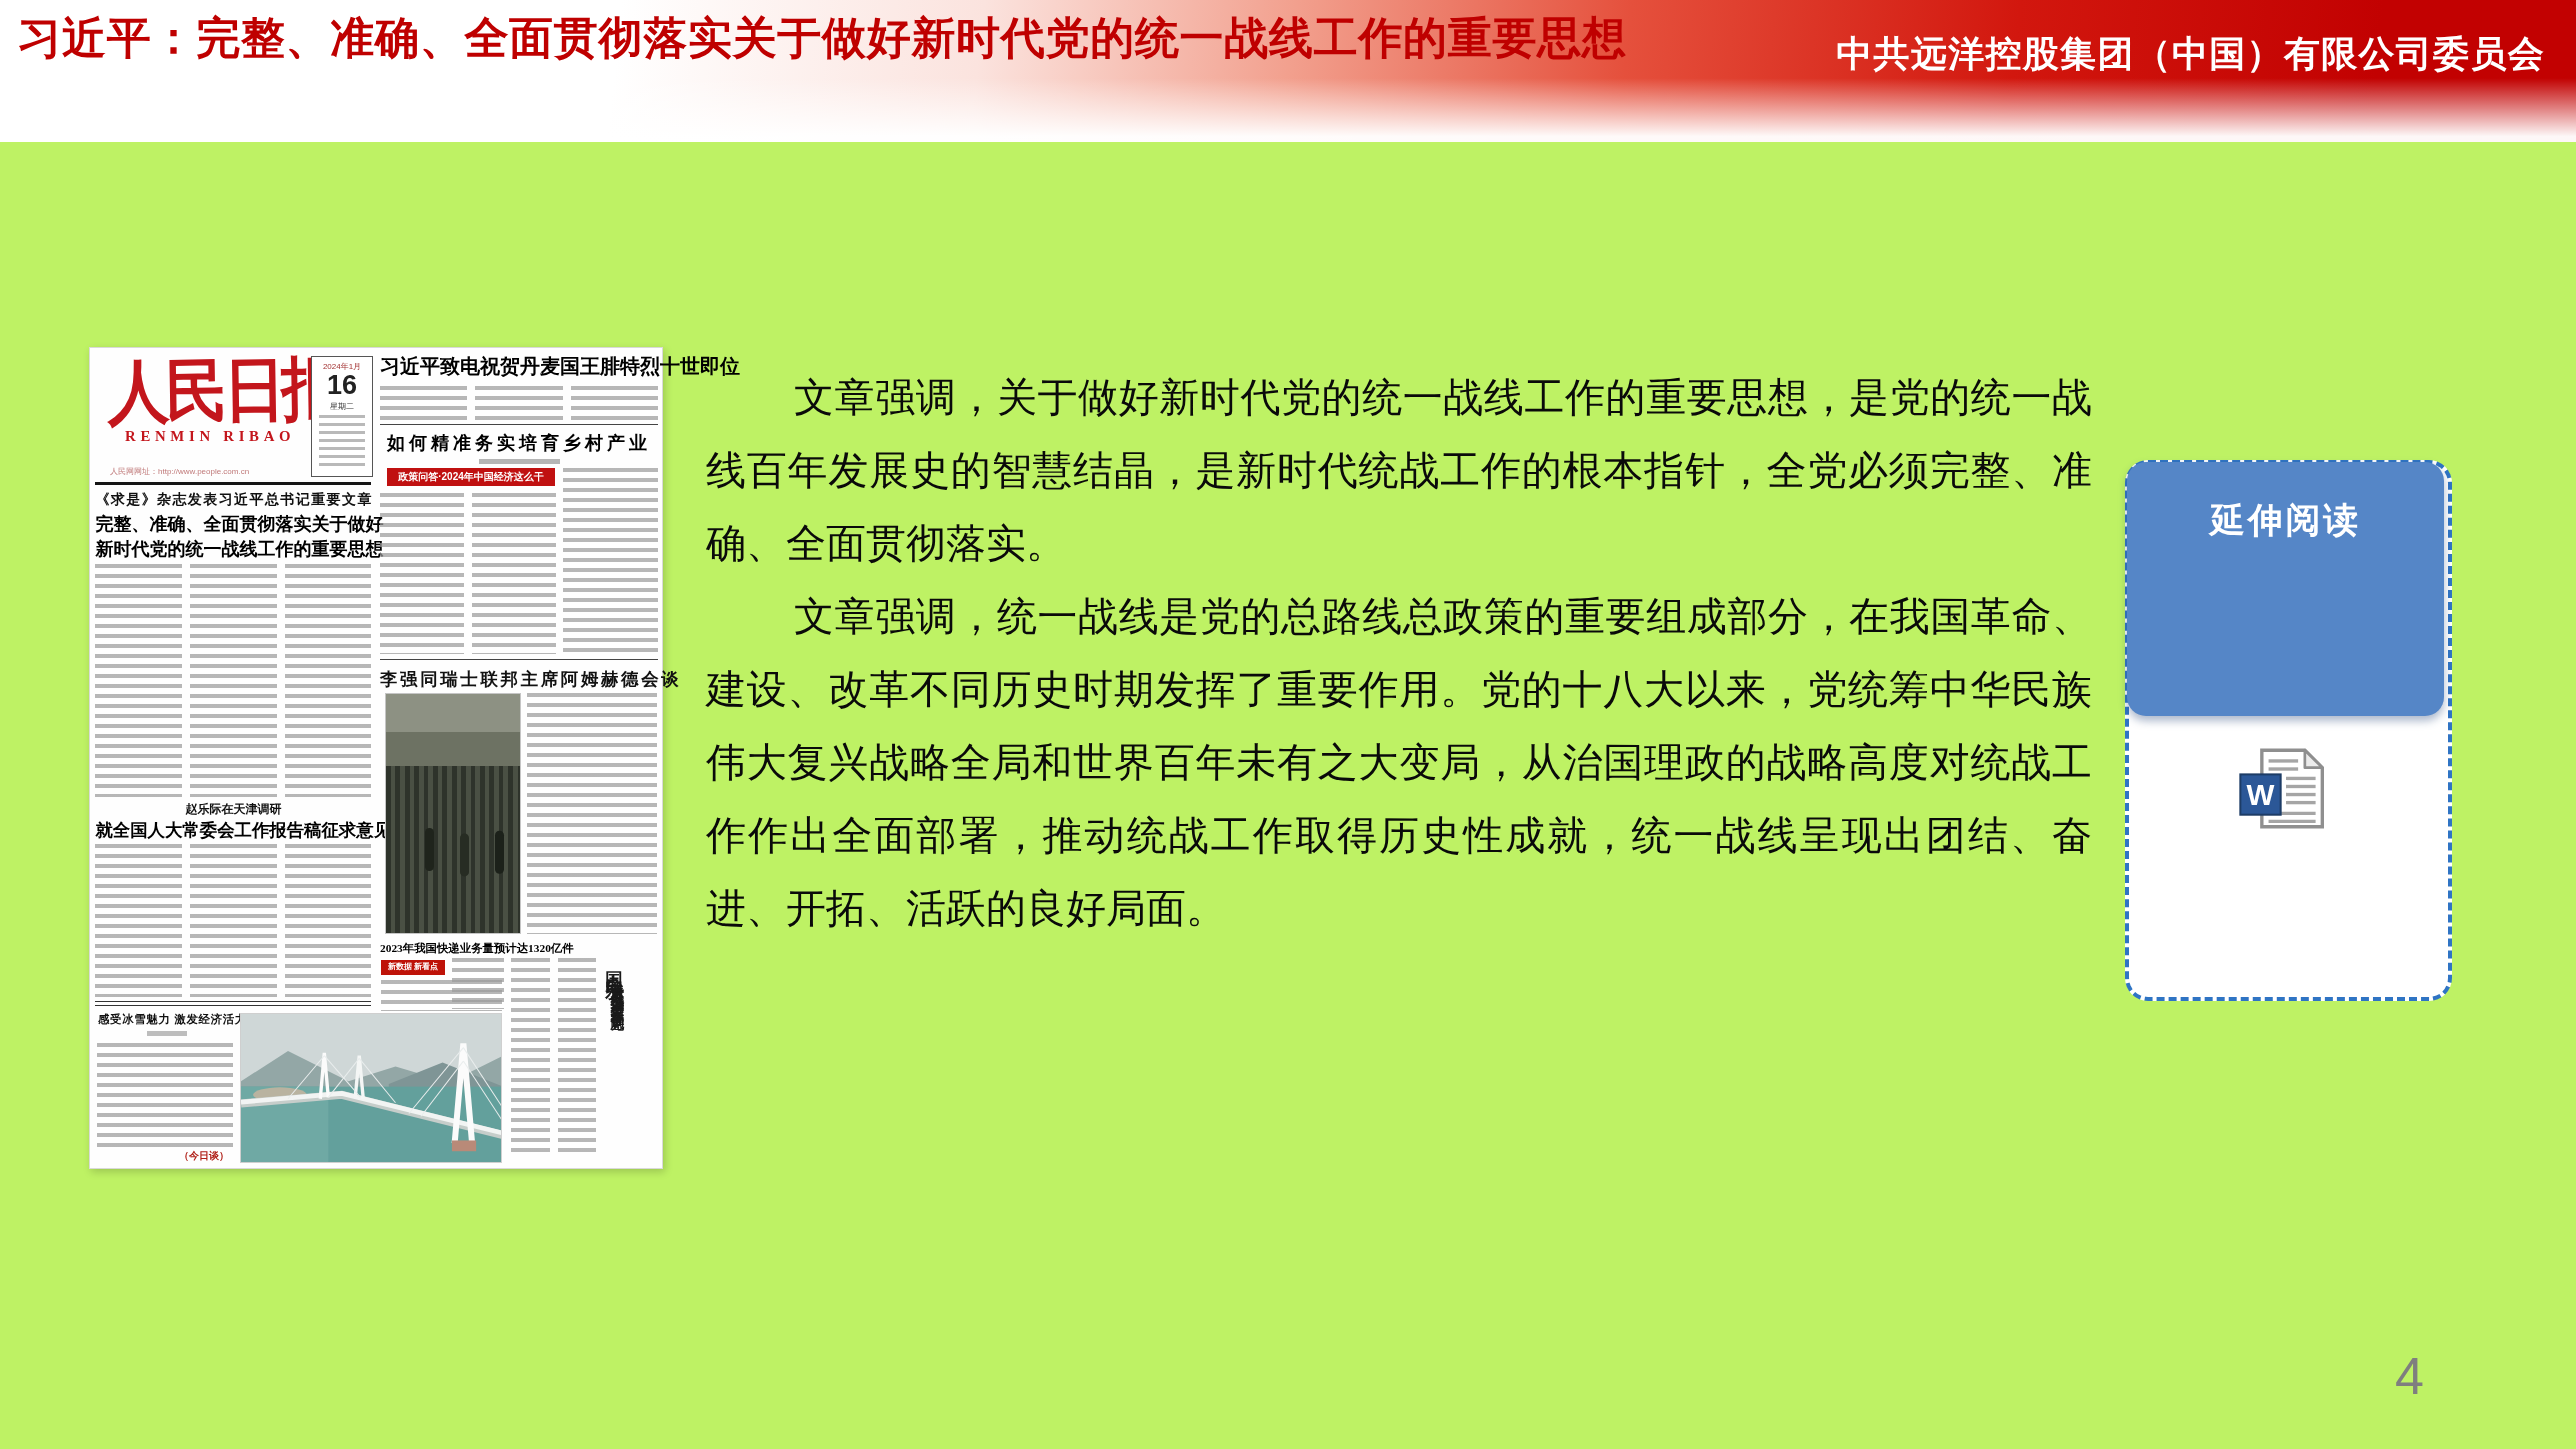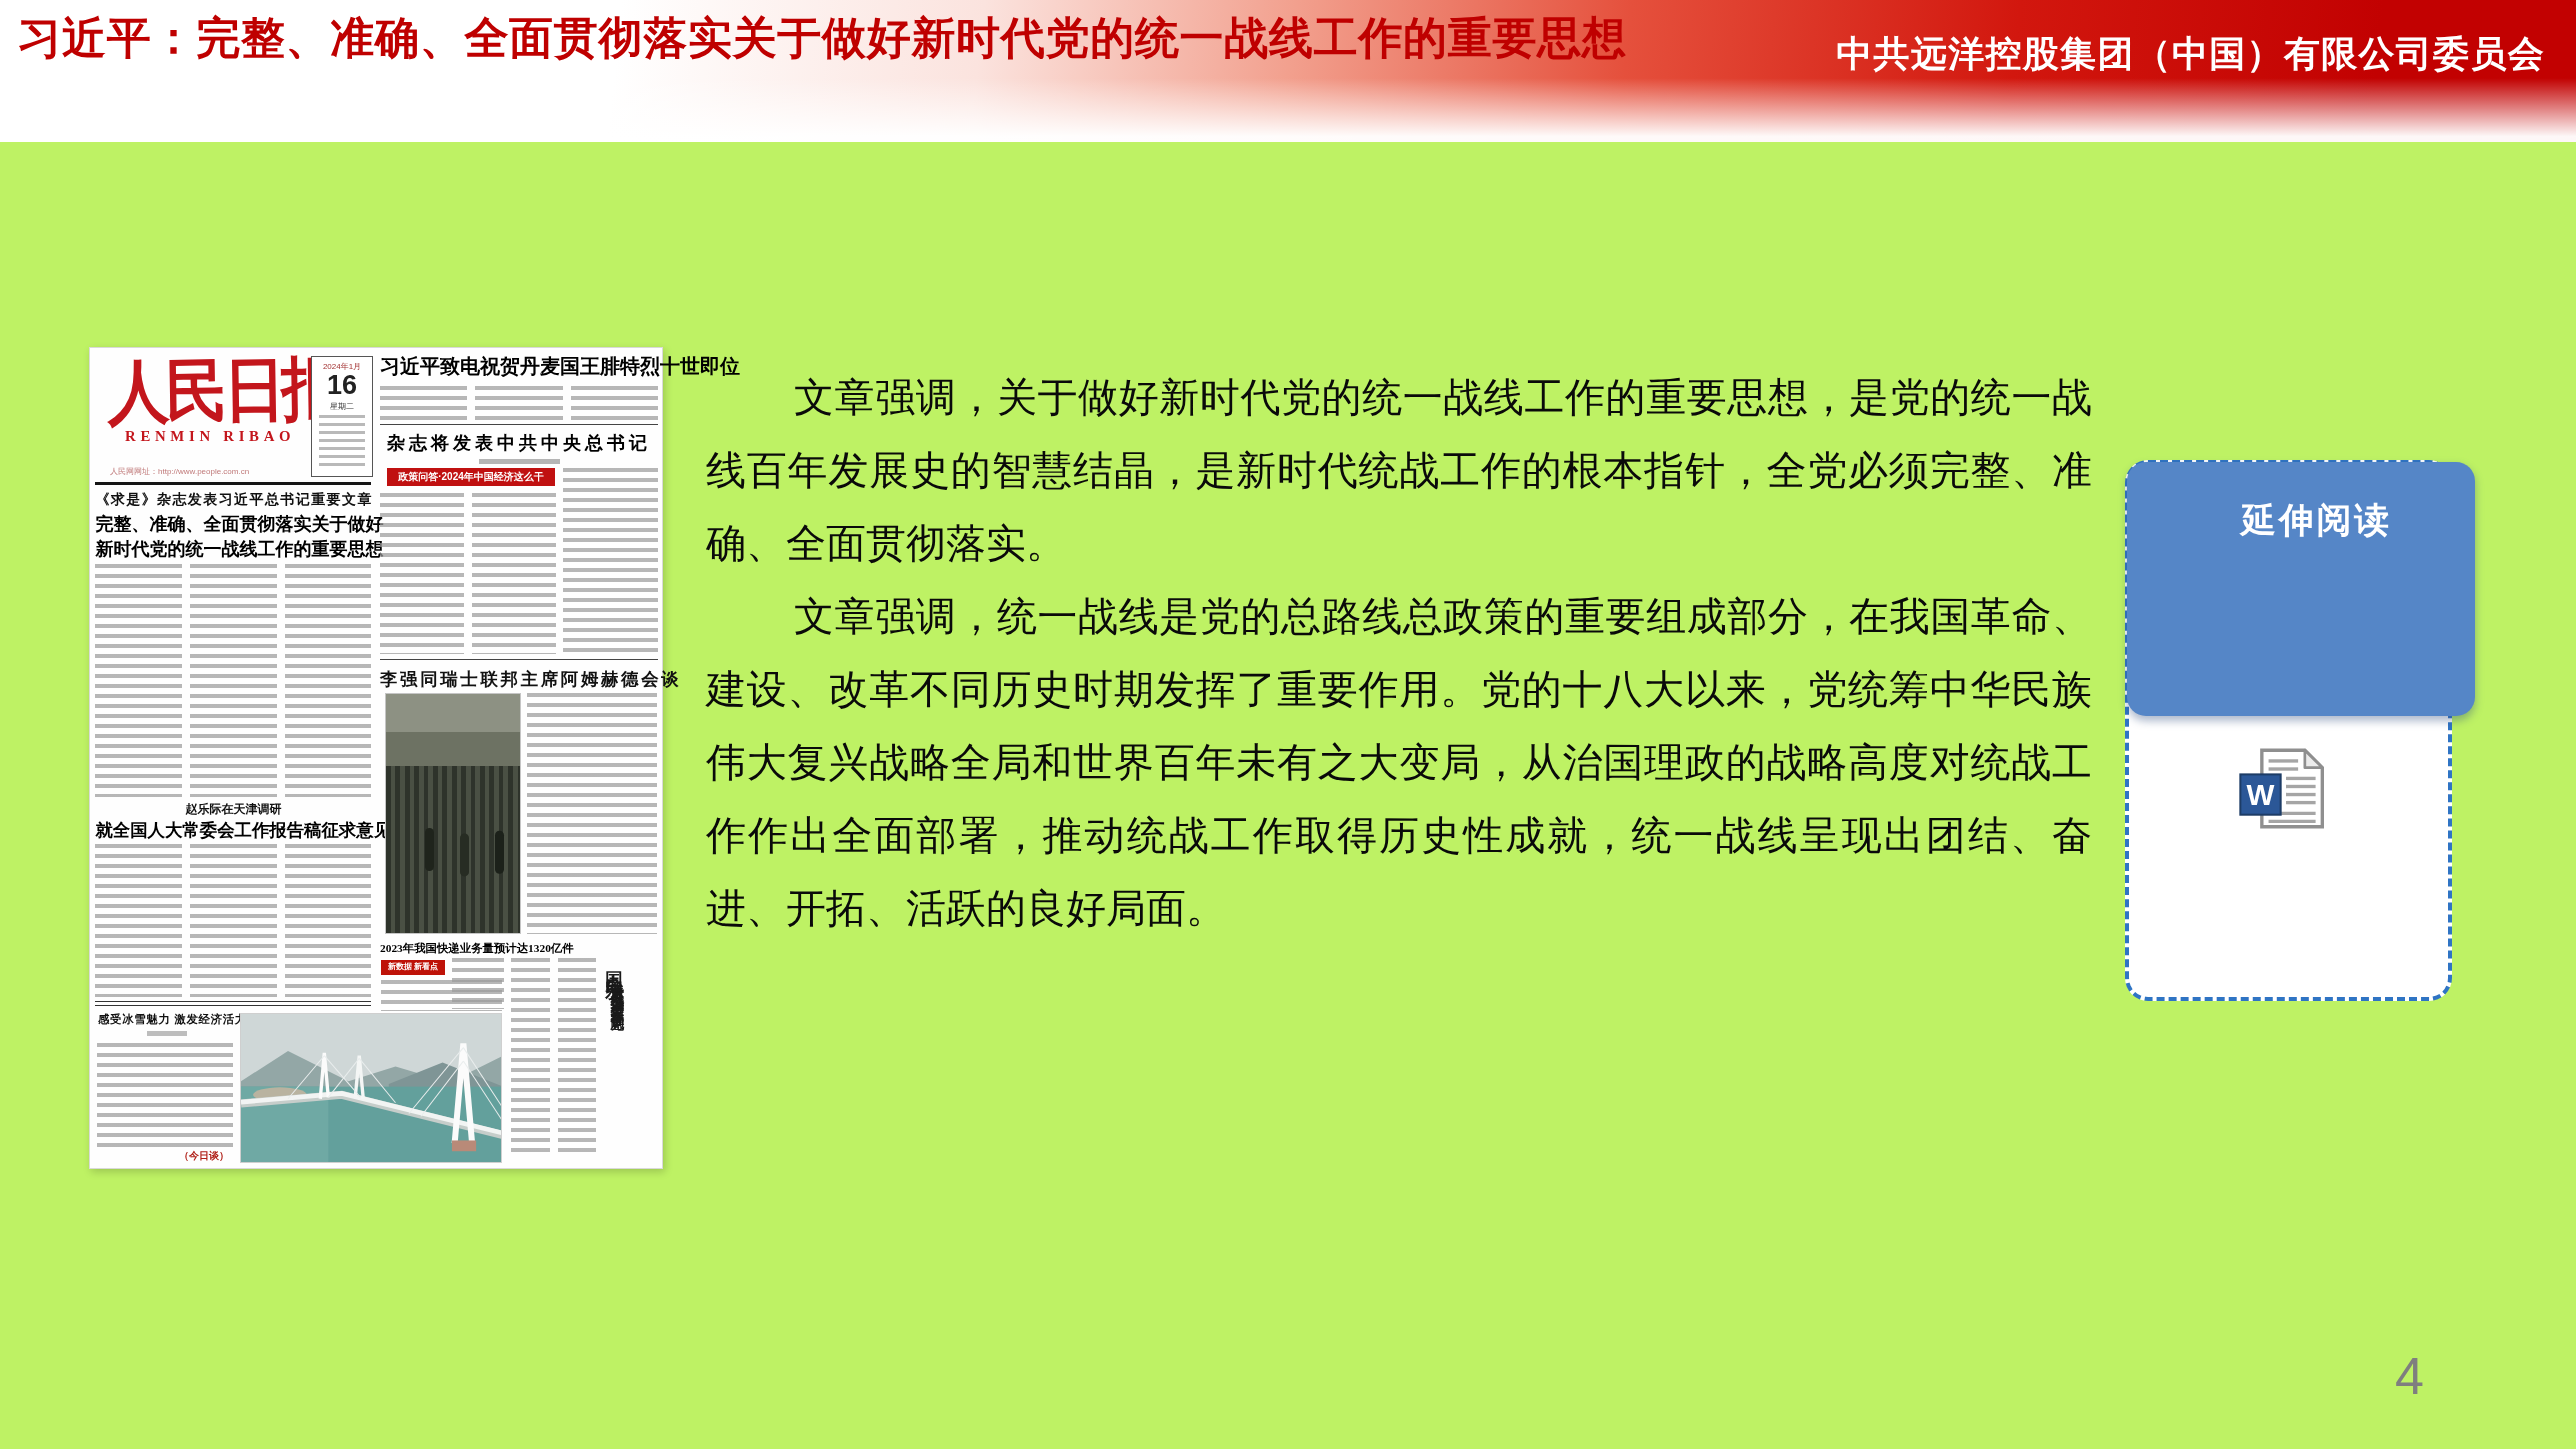--- a/index.html
+++ b/index.html
@@ -77,21 +77,21 @@
   .np-body7b{left:291px;top:632px;width:121px;height:31px;}
   .np-guoban-body{left:421px;top:610px;width:85px;height:199px;}
   .np-guoban-head{left:508px;top:609px;height:201px;writing-mode:vertical-rl;display:flex;}
   .np-guoban-head div{position:static;font-family:"Liberation Serif",serif;font-weight:900;color:#1a1a1a;}
   .g1{font-size:17.4px;letter-spacing:4px;padding-left:4px;}
   .g2{font-size:13.4px;letter-spacing:2px;line-height:17.4px;}
   
   .dash-box{position:absolute;left:2125px;top:460px;width:327px;height:541px;border:4px dashed #2f74c4;
             border-radius:23px;background:#ffffff;box-sizing:border-box;}
   .blue-card{position:absolute;left:2127px;top:462px;width:317px;height:254px;background:#5586c7;
-             border-radius:19px;box-shadow:0 4.7px 8px rgba(50,80,130,.4);padding-left:31px;}
+             border-radius:19px;box-shadow:0 4.7px 8px rgba(50,80,130,.4);}
   .card-title{margin-top:35px;text-align:center;font-size:35px;font-weight:bold;color:#fff;letter-spacing:2.7px;}
   .card-body{margin:58px 0 0 38px;width:235px;font-size:32px;line-height:46px;color:#fff;font-weight:500;}
   .word-icon{position:absolute;left:2239px;top:746px;width:86px;height:85px;cursor:pointer;}
   .doc-caption{position:absolute;left:2140px;top:843px;width:298px;text-align:center;font-size:31px;
                line-height:43px;color:#111;font-weight:500;white-space:pre-line;cursor:pointer;}
   
   .page-num{position:absolute;right:152px;top:1346px;font-size:52px;color:#7f7f7f;}
 </style>
 </head>
 <body>
@@ -167,21 +167,21 @@
       </svg>
     </div>
 
     <div class="np-dk">习近平致电祝贺丹麦国王腓特烈十世即位</div>
     <div class="np-body4 cols">
         <div></div>
         <div></div>
         <div></div>
       </div>
     <div class="np-rule2"></div>
-    <div class="np-rural">杂志将发表中共中央总书记</div>
+    <div class="np-rural">如何精准务实培育乡村产业</div>
     <div class="np-rural-by"></div>
     <div class="np-banner">政策问答·2024年中国经济这么干</div>
     <div class="np-body5r sim"></div>
     <div class="np-body5 cols">
         <div></div>
         <div></div>
       </div>
     <div class="np-rule3"></div>
     <div class="np-lq">李强同瑞士联邦主席阿姆赫德会谈</div>
     <div class="np-honor">

